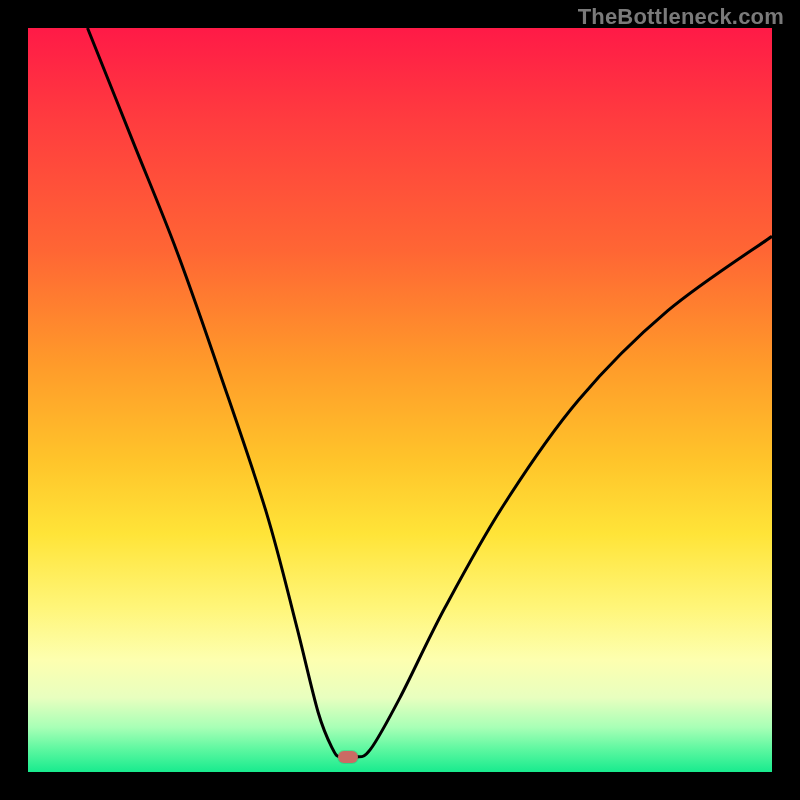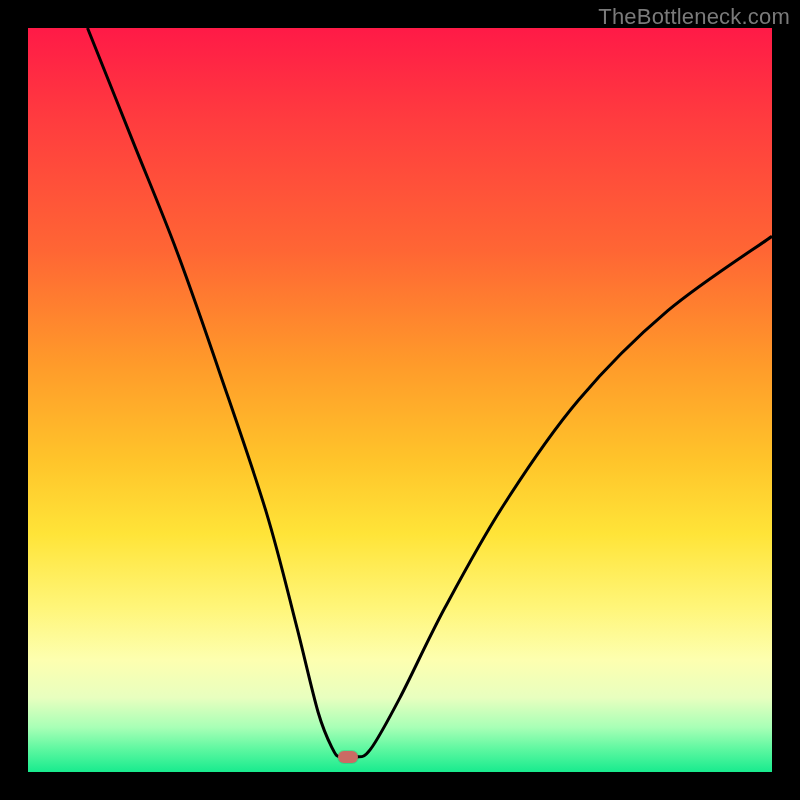--- a/index.html
+++ b/index.html
@@ -13,24 +13,24 @@
   }
   .frame {
     position: relative;
     width: 800px;
     height: 800px;
     background: #000;
   }
   .watermark {
     position: absolute;
     top: 4px;
-    right: 10px;
+    right: 16px;
     color: #7a7a7a;
     font-size: 22px;
-    font-weight: 400;
+    font-weight: 700;
     letter-spacing: 0.2px;
     z-index: 20;
   }
   .plot-area {
     position: absolute;
     left: 28px;
     top: 28px;
     width: 744px;
     height: 744px;
     overflow: hidden;

